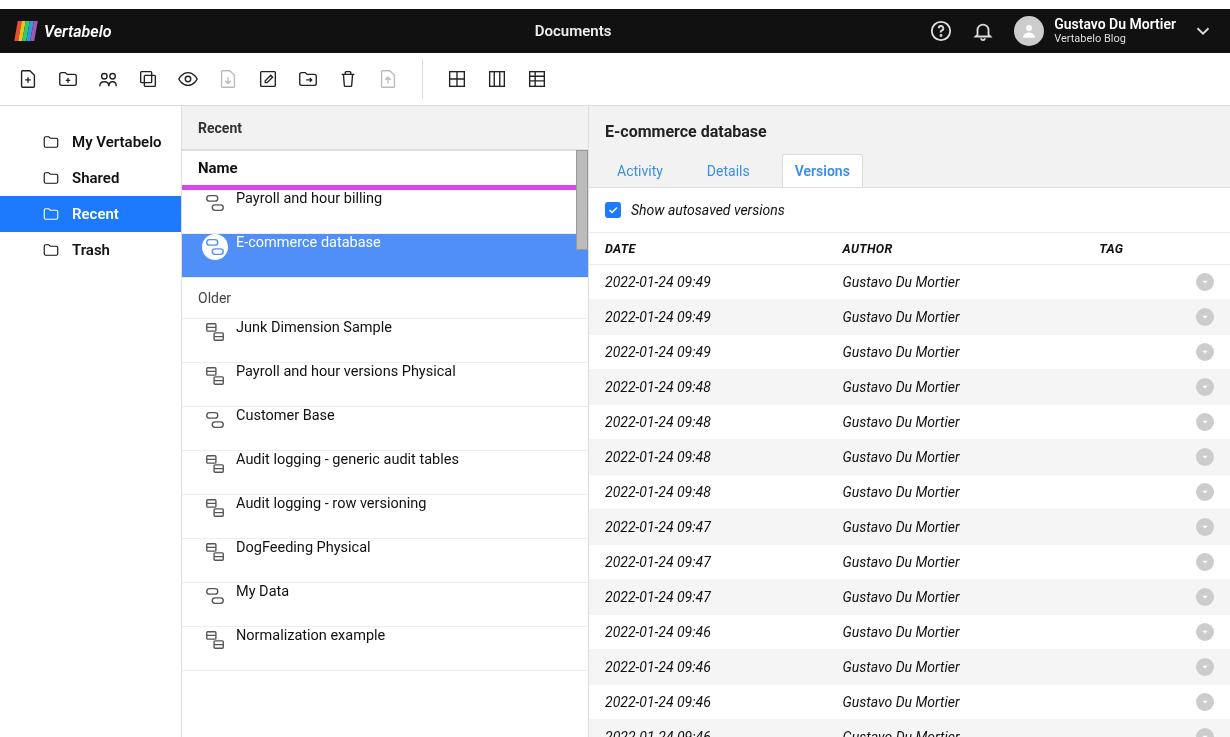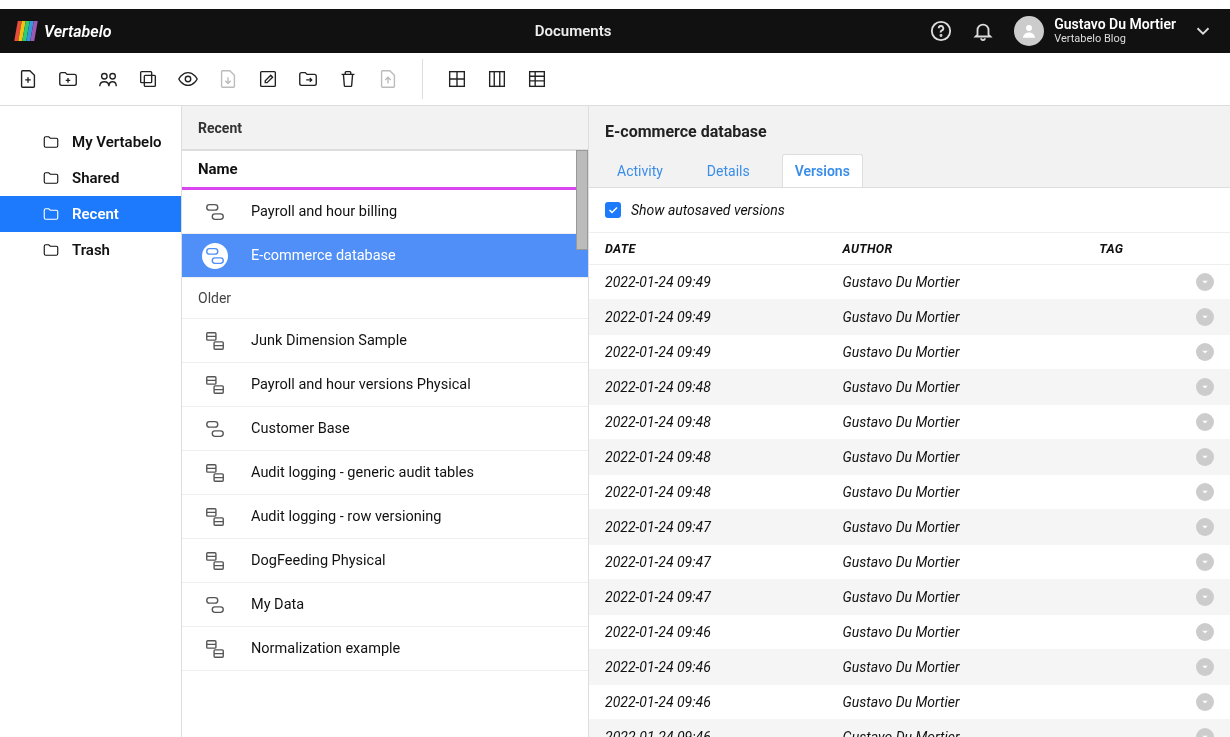--- a/index.html
+++ b/index.html
@@ -42,24 +42,24 @@
   
   .leftnav { width: 182px; border-right: 1px solid #ddd; padding-top: 18px; }
   .leftnav .item { height: 36px; display: flex; align-items: center; gap: 12px; padding-left: 42px; cursor: pointer; font-size:15px; font-weight:600;}
   .leftnav .item.active { background: #1e7afc; color: #fff; }
   .nav-ico { width: 18px; height: 18px; display:flex; align-items:center; justify-content:center;}
   .nav-ico svg{width:18px;height:18px;stroke:currentColor;fill:none;stroke-width:1.5;}
 
   
   .midcol { width: 407px; border-right: 1px solid #ddd; background: #f2f2f2; display: flex; flex-direction: column; position:relative;}
   .mid-header { height: 44px; display:flex; align-items:center; padding: 0 16px; font-weight: 700; color:#333; font-size:14px; border-bottom:1px solid #ddd;}
-  .mid-namebar { background:#fff; height:40px; border-top:1px solid #ddd; border-bottom:3px solid #d946ef; display:flex; align-items:center; padding:0 16px; font-weight:700; font-size:15px;}
+  .mid-namebar { background:#fff; height:40px; border-top:1px solid #ddd; border-bottom:5px solid #d946ef; display:flex; align-items:center; padding:0 16px; font-weight:700; font-size:15px;}
   .mid-scroll { flex:1; overflow-y: auto; background:#fff;}
   .section-label { padding: 12px 16px; font-size: 14px; color:#444; background:#fff; border-bottom:1px solid #eee;}
-  .doc-row { height: 44px; display:flex; align-items:center; gap:23px; padding:0 20px; border-bottom:1px solid #eee; cursor:pointer; font-size:14.5px;}
+  .doc-row { height: 44px; display:flex; gap:8px; padding:0 20px; border-bottom:1px solid #eee; cursor:pointer; font-size:14.5px;}
   .doc-row.selected { background:#4f8ff7; color:#fff; }
   .doc-ico { width:26px; height:26px; display:flex; align-items:center; justify-content:center; color:#555;}
   .doc-row.selected .doc-ico{ background:#fff; border-radius:50%; color:#4f8ff7;}
   .doc-ico svg{width:22px;height:22px;stroke:currentColor;fill:none;stroke-width:1.5;}
   .midcol .fake-scrollbar{position:absolute; right:0; top:44px; width:12px; height:100px; background:#bbb; border:1px solid #999;}
 
   
   .rightcol { flex:1; display:flex; flex-direction:column; background:#f2f2f2; position:relative;}
   .right-header { padding: 16px 16px 10px 16px; font-weight:700; font-size:16px; color:#222; }
   .tabs { background:#f2f2f2; display:flex; gap:20px; padding:0 16px; height:36px; align-items:flex-end;}

